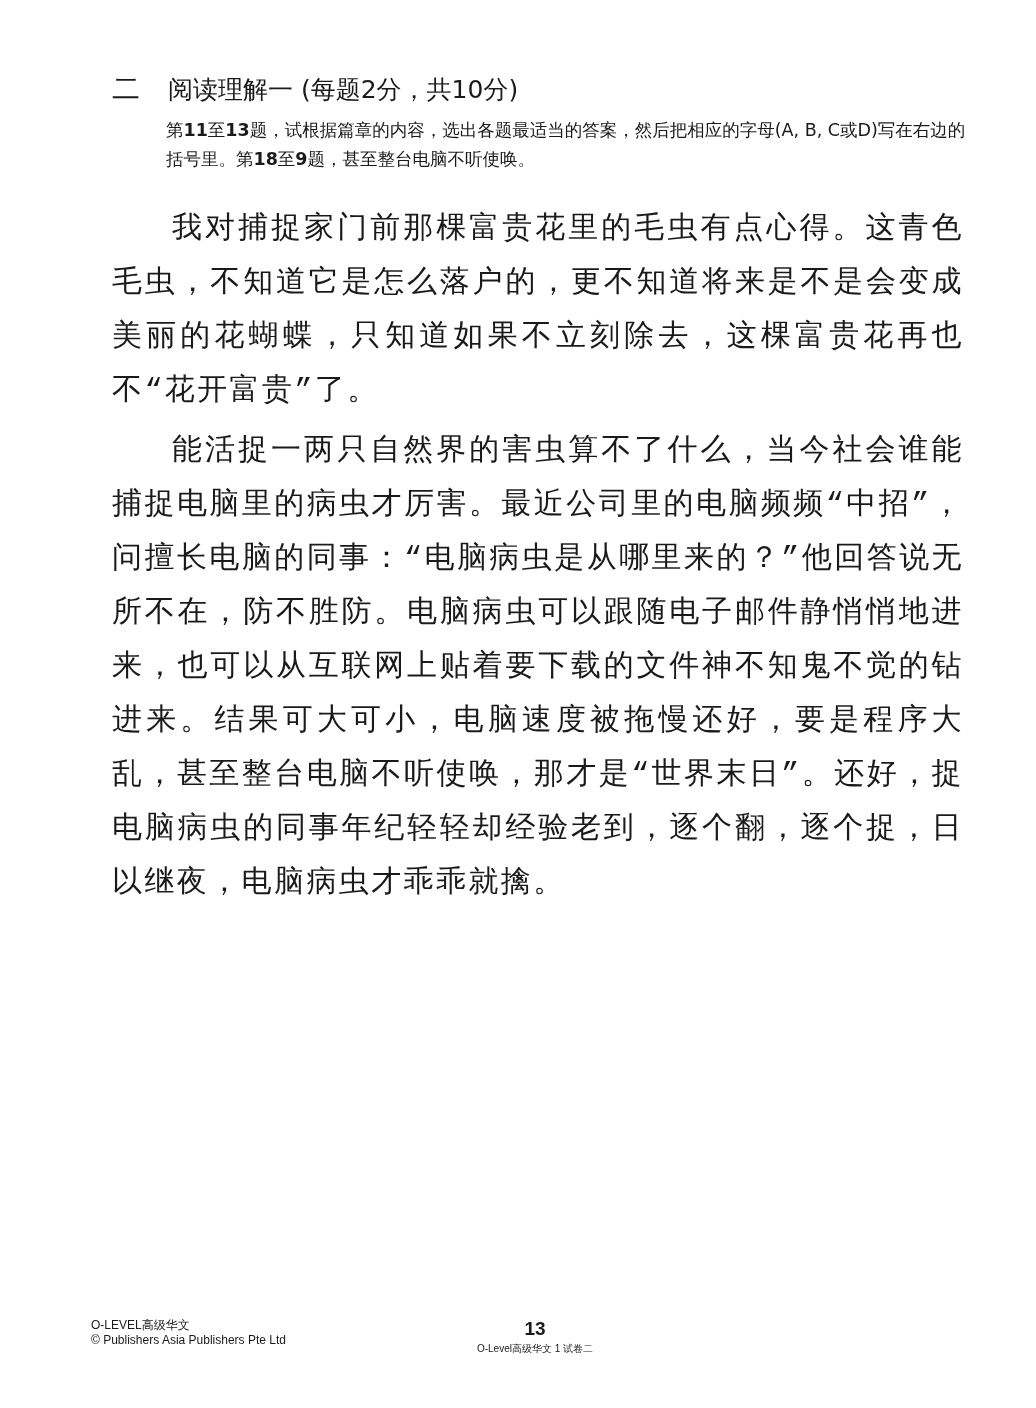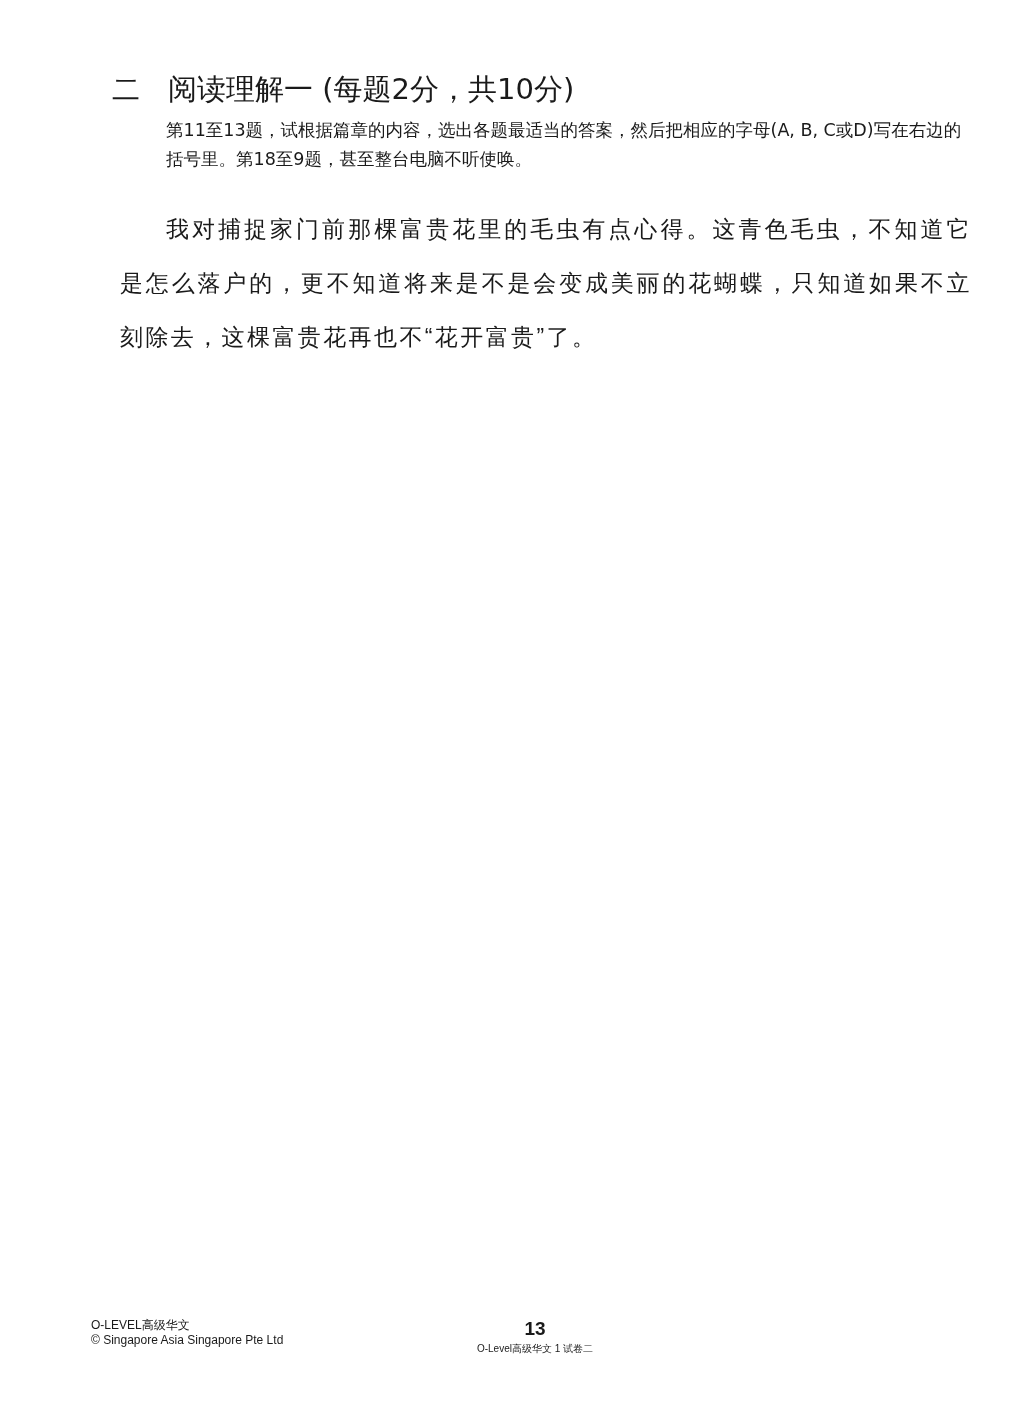--- a/index.html
+++ b/index.html
@@ -1,44 +1,45 @@
 <!DOCTYPE html>
 <html><head>
 <meta charset="utf-8">
 <style>
   html, body { margin: 0; padding: 0; background: #ffffff; }
   body { width: 1036px; height: 1408px; position: relative; overflow: hidden; color: #1a1a1a; }
   .section-header { position: absolute; left: 112px; top: 70px; display: flex; align-items: baseline; font-family: "DejaVu Sans", "Liberation Sans", sans-serif; }
   .section-num { font-size: 28px; width: 56px; }
-  .section-title { font-size: 29px; }
+  .section-title { font-size: 25px; }
   .instructions { position: absolute; left: 166px; top: 116px; width: 800px; font-family: "DejaVu Sans", "Liberation Sans", sans-serif; font-size: 17.5px; line-height: 29px; }
-  .instructions b { font-weight: normal; }
-  .passage { position: absolute; left: 112px; top: 202px; width: 852px; font-family: Liberation Sans, sans-serif; font-size: 23px; letter-spacing: 2.4px; margin-left: 8px; }
+  .instructions b { font-weight: bold; }
+  .passage { position: absolute; left: 112px; top: 202px; width: 852px; font-family: Liberation Mono, monospace; font-size: 30px; letter-spacing: 2.4px; }
   .para { text-indent: 2em; line-height: 54px; margin: 0 0 0 0; text-align: justify; }
   .para + .para { margin-top: 6px; }
   .footer-left { position: absolute; left: 91px; top: 1318px; font-family: "Liberation Sans", sans-serif; font-size: 12px; line-height: 15px; }
   .footer-center { position: absolute; left: 430px; top: 1318px; width: 210px; text-align: center; font-family: "Liberation Sans", sans-serif; }
   .page-num { font-size: 19px; font-weight: bold; line-height: 22px; }
   .footer-sub { font-size: 10px; line-height: 18px; }
 </style>
 </head>
 <body>
 
 <div class="section-header">
   <span class="section-num">二</span>
   <span class="section-title">阅读理解一 (每题2分，共10分)</span>
 </div>
 
 <div class="instructions"><span>第</span><b>11</b><span>至</span><b>13</b><span>题，试根据篇章的内容，选出各题最适当的答案，然后把相应的字母(A, B, C或D)写在右边的括号里。第</span><b>18</b><span>至</span><b>9</b><span>题，甚至整台电脑不听使唤。</span></div>
 
 <div class="passage">
   <p class="para">我对捕捉家门前那棵富贵花里的毛虫有点心得。这青色毛虫，不知道它是怎么落户的，更不知道将来是不是会变成美丽的花蝴蝶，只知道如果不立刻除去，这棵富贵花再也不“花开富贵”了。</p>
+  <p class="para">能活捉一两只自然界的害虫算不了什么，当今社会谁能捕捉电脑里的病虫才厉害。最近公司里的电脑频频“中招”，问擅长电脑的同事：“电脑病虫是从哪里来的？”他回答说无所不在，防不胜防。电脑病虫可以跟随电子邮件静悄悄地进来，也可以从互联网上贴着要下载的文件神不知鬼不觉的钻进来。结果可大可小，电脑速度被拖慢还好，要是程序大乱，甚至整台电脑不听使唤，那才是“世界末日”。还好，捉电脑病虫的同事年纪轻轻却经验老到，逐个翻，逐个捉，日以继夜，电脑病虫才乖乖就擒。</p>
 </div>
 
 <div class="footer-left">
   <div>O-LEVEL高级华文</div>
-  <div>© Singapore Asia Singapore Pte Ltd</div>
+  <div>© Publishers Asia Publishers Pte Ltd</div>
 </div>
 
 <div class="footer-center">
   <div class="page-num">13</div>
   <div class="footer-sub">O-Level高级华文 1  试卷二</div>
 </div>
 
 </body></html>

